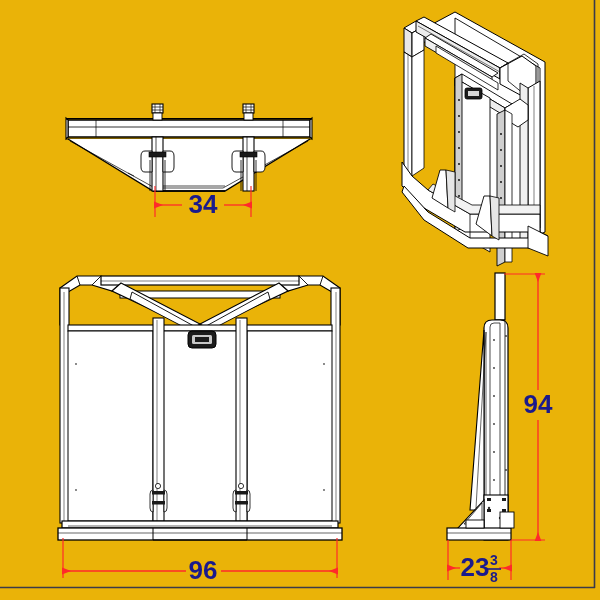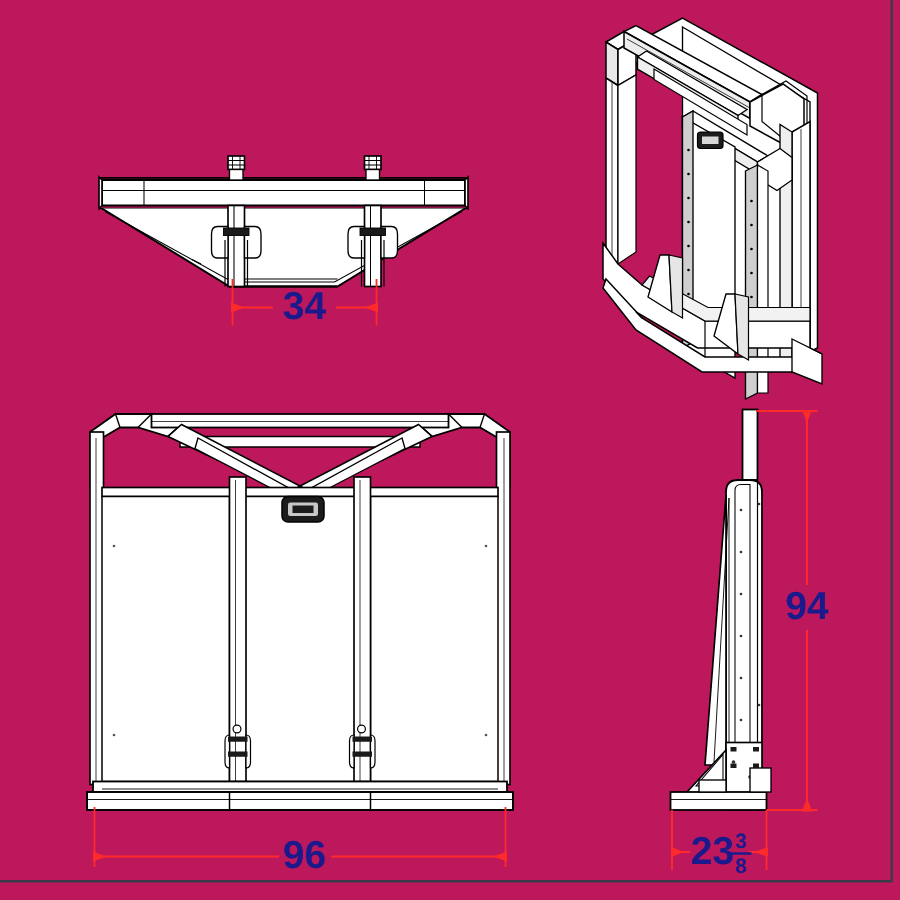--- a/index.html
+++ b/index.html
@@ -2,21 +2,21 @@
 <html><head>
 <meta charset="utf-8">
 <title>Technical Drawing</title>
 <style>
   html,body{margin:0;padding:0;background:#ffffff;}
   body{
     font-family:"Liberation Sans", sans-serif;
     width:600px;height:600px;overflow:hidden;
   }
   #sheet{
-    position:relative;width:600px;height:600px;background:#be185d;
+    position:relative;width:600px;height:600px;background:#eab308;
   }
   #sheet svg{position:absolute;top:0;left:0;}
   .dimtext{
     fill:#1a1a8c;
     font-family:"Liberation Sans", sans-serif;
     font-weight:bold;
     font-size:26px;
     text-anchor:middle;
     dominant-baseline:middle;
   }

